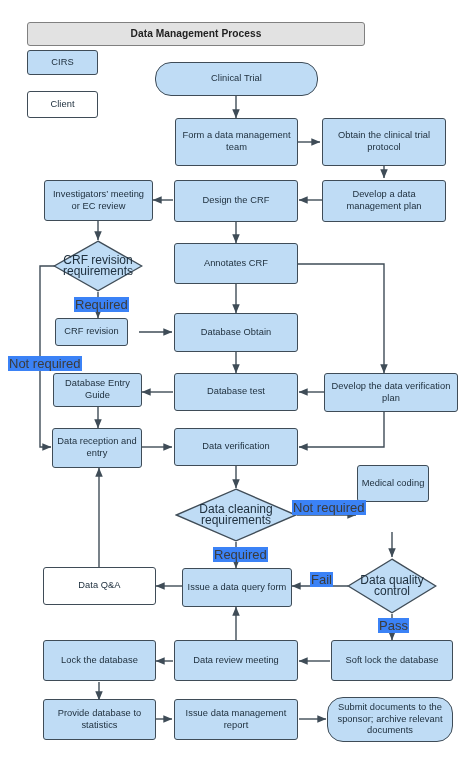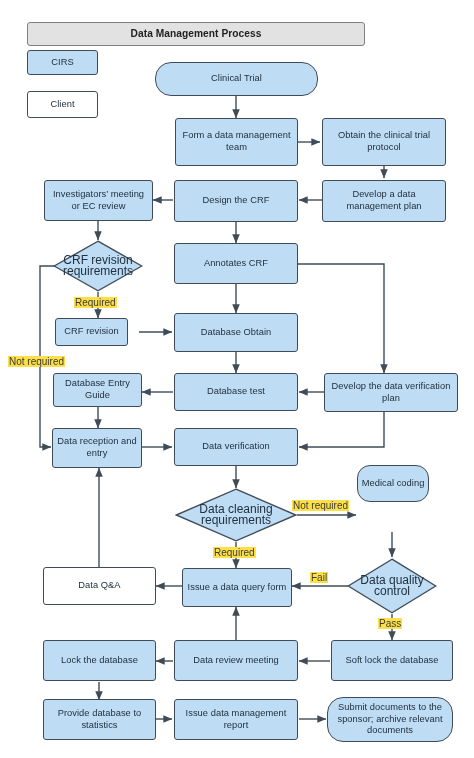--- a/index.html
+++ b/index.html
@@ -40,23 +40,23 @@
   .diamond > .dlabel{
     position:relative;z-index:2;
     text-align:center;color:#20313f;
     font-size:12px;line-height:11.4px;
     pointer-events:none;
   }
   .diamond > svg{position:absolute;left:0;top:0;}
 
   .edgelabel{
     position:absolute;
-    font-size:10px;color:#3b3b3b;
+    font-size:13px;color:#3b3b3b;
     white-space:nowrap;
-    background:#fde047;
+    background:#3b82f6;
     padding:0 1px;
   }
 </style>
 </head>
 <body>
 
 <div id="canvas">
 
   <svg id="wires" viewBox="0 0 474 758">
     <defs>
@@ -172,21 +172,21 @@
 
   <div class="node soft" style="left:174px;top:428px;width:124px;height:38px;">Data verification</div>
 
   <div class="diamond" style="left:175px;top:488px;width:122px;height:54px;">
     <svg width="122" height="54" viewBox="0 0 122 54">
       <polygon points="61,1.2 120.8,27 61,52.8 1.2,27" fill="#bfdcf5" stroke="#3f4c57" stroke-width="1.4"></polygon>
     </svg>
     <div class="dlabel">Data cleaning requirements</div>
   </div>
 
-  <div class="node soft" style="left:357px;top:465px;width:72px;height:37px;border-radius:13px;">Medical coding</div>
+  <div class="node soft" style="left:357px;top:465px;width:72px;height:37px;">Medical coding</div>
 
   <div class="node soft white" style="left:43px;top:567px;width:113px;height:38px;">Data Q&amp;A</div>
 
   <div class="node soft" style="left:182px;top:568px;width:110px;height:39px;">Issue a data query form</div>
 
   <div class="diamond" style="left:347px;top:558px;width:90px;height:56px;">
     <svg width="90" height="56" viewBox="0 0 90 56">
       <polygon points="45,1.2 88.8,28 45,54.8 1.2,28" fill="#bfdcf5" stroke="#3f4c57" stroke-width="1.4"></polygon>
     </svg>
     <div class="dlabel">Data quality control</div>

